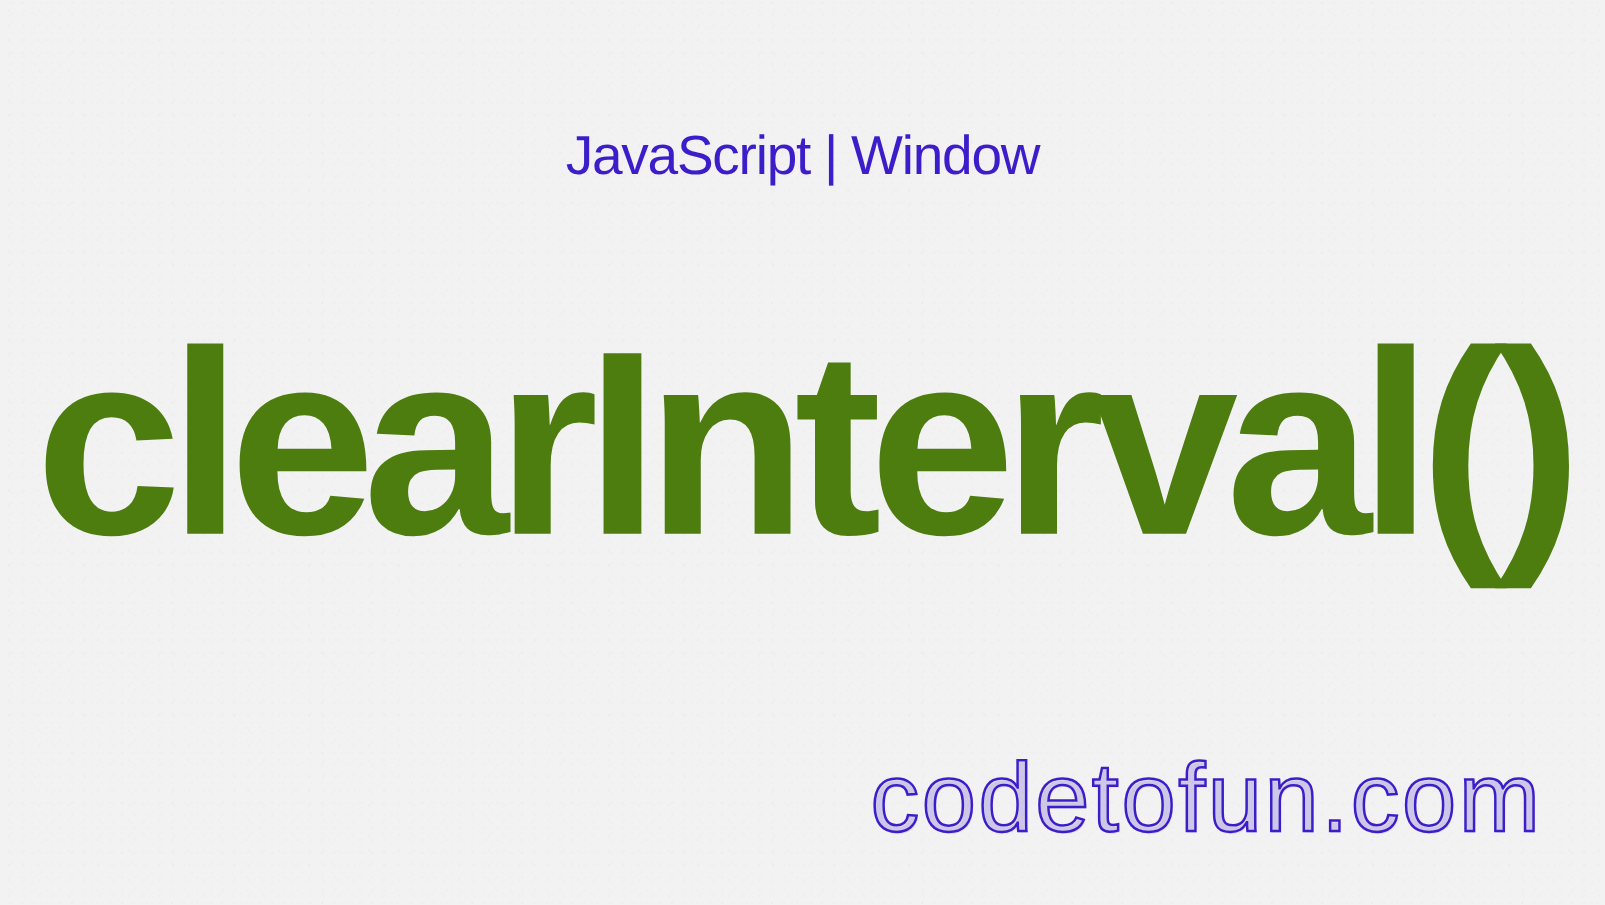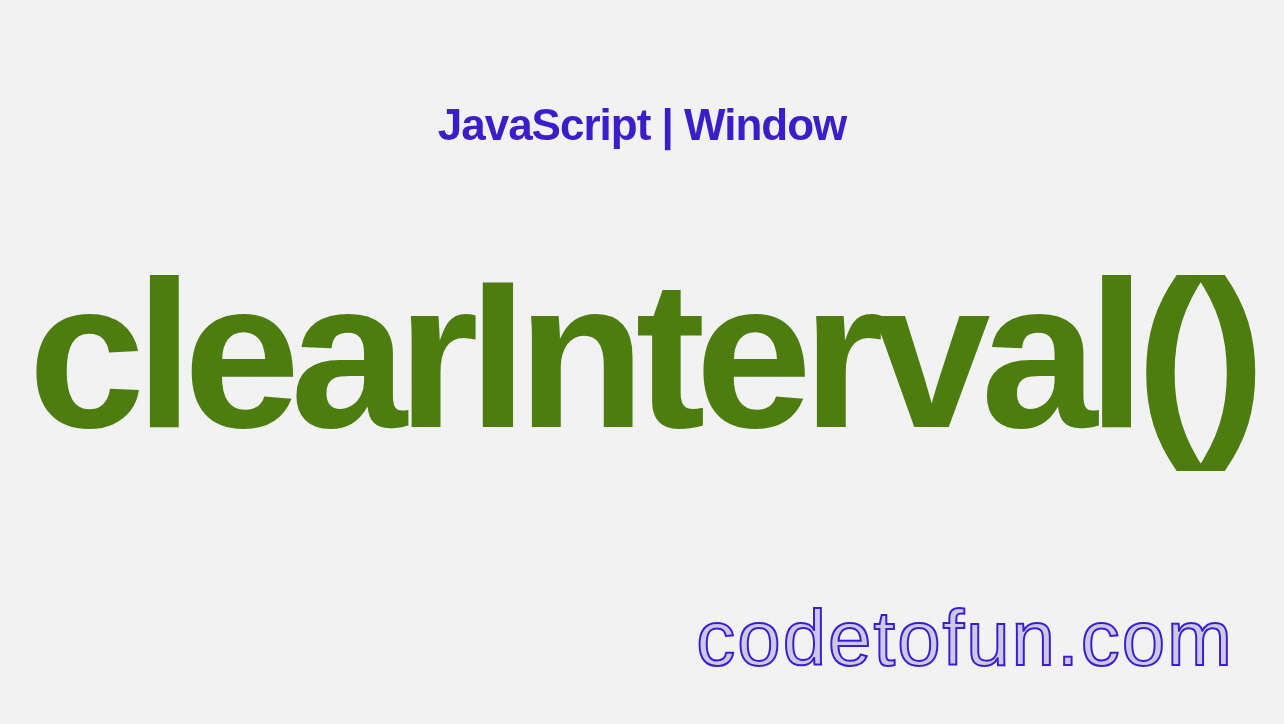--- a/index.html
+++ b/index.html
@@ -33,21 +33,21 @@
       pointer-events: none;
     }
     
     .category-header {
       position: absolute;
       top: 100px;
       left: 0;
       right: 0;
       text-align: center;
       font-size: 44px;
-      font-weight: bold;
+      font-weight: normal;
       color: #3b1dc9;
       letter-spacing: -1px;
     }
     
     .main-title {
       position: absolute;
       top: 250px;
       left: 0;
       right: 0;
       text-align: center;

